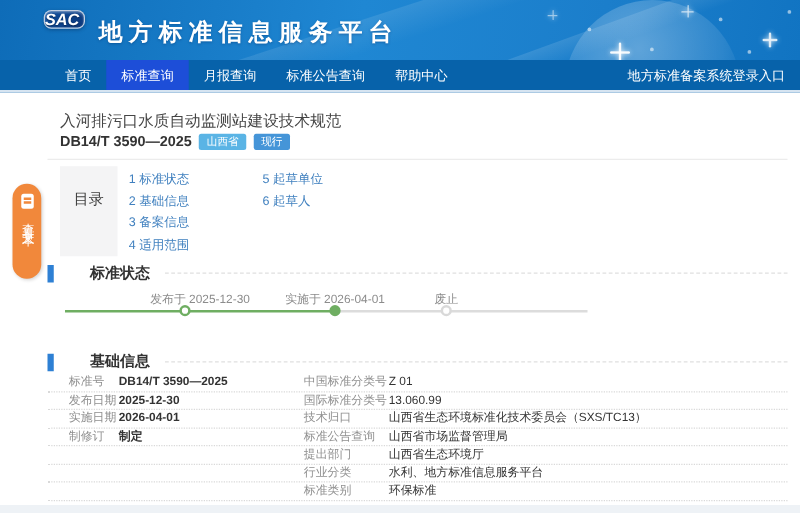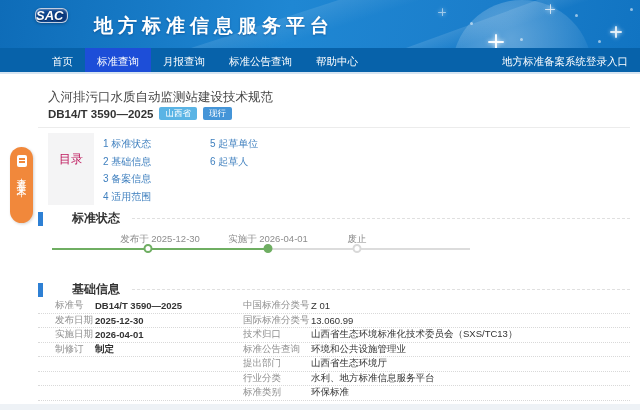--- a/index.html
+++ b/index.html
@@ -49,21 +49,21 @@
     border:1px solid rgba(255,255,255,.75); border-radius:6px;
     display:flex; align-items:center; justify-content:flex-start;
     box-shadow:inset 0 1px 2px rgba(255,255,255,.35), 0 1px 3px rgba(0,30,70,.4);
     cursor:pointer;
   }
   .logo span {
     color:#fff; font-weight:bold; font-style:italic; font-size:13px; letter-spacing:0;
     text-shadow:0 1px 1px rgba(0,0,0,.35);
   }
   .site-title {
-    position:absolute; left:94px; top:13px;
+    position:absolute; left:79px; top:13px;
     color:#ffffff; font-size:19px; font-weight:bold; letter-spacing:5px;
     text-shadow:0 1px 2px rgba(0,50,110,.45);
     white-space:nowrap;
   }
 
   
   .nav {
     position:absolute; left:0; top:48px; width:640px; height:26px;
     background:#0762aa; display:flex; align-items:stretch;
     padding-left:40px; border-bottom:2px solid #d6e4f1;
@@ -116,21 +116,21 @@
   .title-sep {
     position:absolute; left:38px; top:127px; width:592px; height:0;
     border-top:1px solid #ececec;
   }
 
   
   .toc-box {
     position:absolute; left:48px; top:133px; width:46px; height:72px;
     background:#f4f4f5; text-align:center;
   }
-  .toc-box span { display:inline-block; margin-top:18px; font-size:12px; color:#be185d; }
+  .toc-box span { display:inline-block; margin-top:18px; font-size:12px; color:#404040; }
   .toc-col { position:absolute; top:135px; font-size:10px; line-height:17.5px; }
   .toc-col-1 { left:103px; }
   .toc-col-2 { left:210px; }
   .toc-link { display:block; color:#4080bf; cursor:pointer; text-decoration:none; white-space:nowrap; }
 
   
   .section-hd {
     position:absolute; left:38px; width:592px; height:15px;
     display:flex; align-items:center;
   }
@@ -270,21 +270,21 @@
   <div class="info-row">
     <span class="cell-ll">实施日期</span>
     <span class="cell-lv">2026-04-01</span>
     <span class="cell-rl">技术归口</span>
     <span class="cell-rv">山西省生态环境标准化技术委员会（SXS/TC13）</span>
   </div>
   <div class="info-row">
     <span class="cell-ll">制修订</span>
     <span class="cell-lv">制定</span>
     <span class="cell-rl">标准公告查询</span>
-    <span class="cell-rv">环境和公共设施管理业</span>
+    <span class="cell-rv">山西省市场监督管理局</span>
   </div>
   <div class="info-row">
     <span class="cell-ll"></span>
     <span class="cell-lv"></span>
     <span class="cell-rl">提出部门</span>
     <span class="cell-rv">山西省生态环境厅</span>
   </div>
   <div class="info-row">
     <span class="cell-ll"></span>
     <span class="cell-lv"></span>

